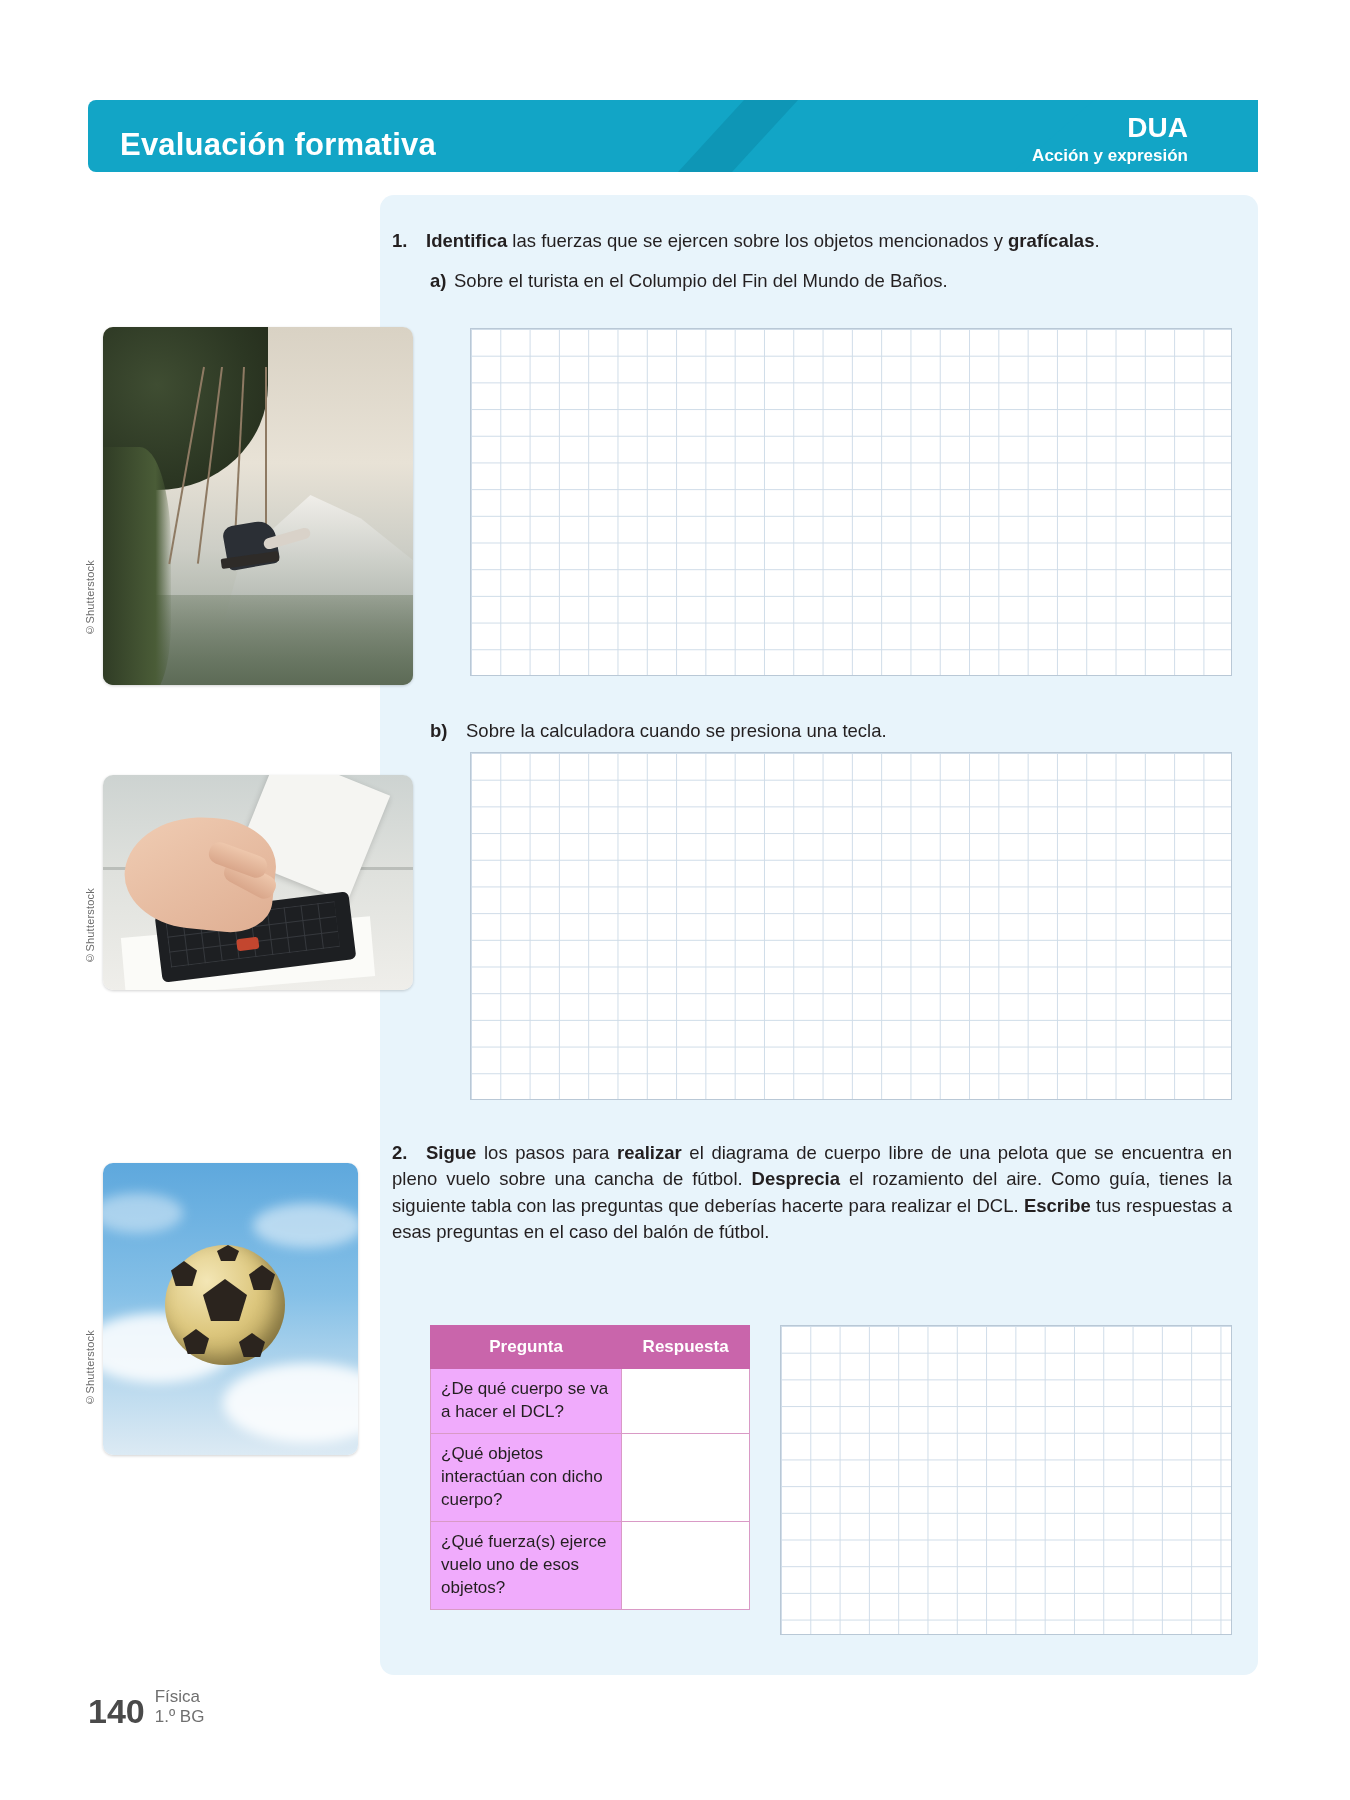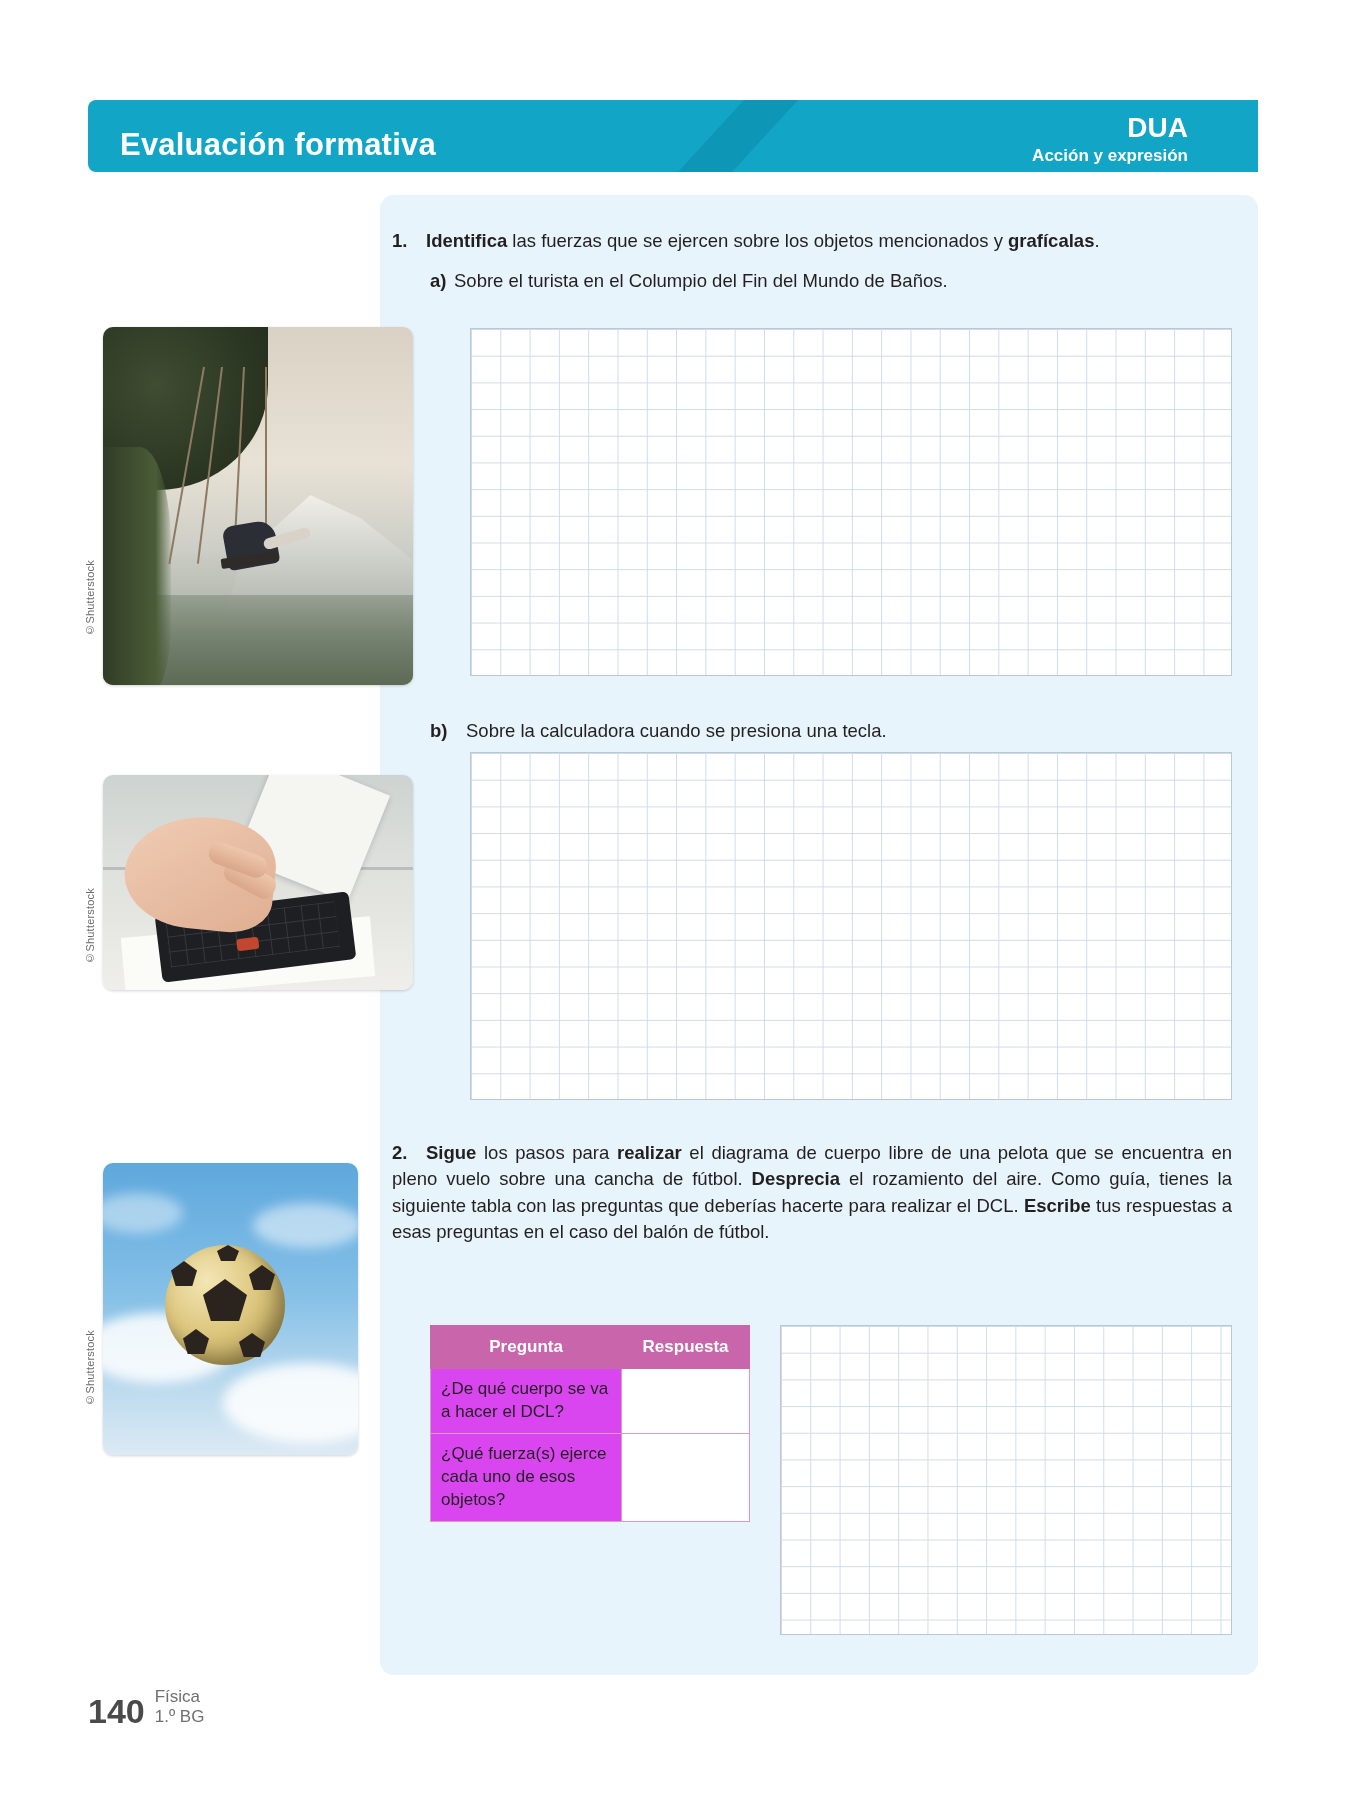--- a/index.html
+++ b/index.html
@@ -291,21 +291,21 @@
     color: #ffffff;
     font-size: 17px;
     font-weight: bold;
     padding: 11px 8px;
     border: 1px solid #c965ab;
   }
   .qtable th.q { width: 192px; text-align: center; }
   .qtable th.r { width: 128px; }
   .qtable td {
     border: 1px solid #d99ac6;
-    background: #d946ef;
+    background: #f0abfc;
     padding: 9px 10px;
     vertical-align: top;
     line-height: 1.35;
     color: #231f20;
   }
   .qtable td.ans { background: #ffffff; }
 
   
   .footer {
     position: absolute;
@@ -378,21 +378,25 @@
       <th class="q">Pregunta</th>
       <th class="r">Respuesta</th>
     </tr>
   </thead>
   <tbody>
     <tr>
       <td>¿De qué cuerpo se va a hacer el DCL?</td>
       <td class="ans"></td>
     </tr>
     <tr>
-      <td>¿Qué fuerza(s) ejerce cada uno de esos objetos?</td>
+      <td>¿Qué objetos interactúan con dicho cuerpo?</td>
+      <td class="ans"></td>
+    </tr>
+    <tr>
+      <td>¿Qué fuerza(s) ejerce vuelo uno de esos objetos?</td>
       <td class="ans"></td>
     </tr>
   </tbody>
 </table>
 
 <div class="grid-box" id="grid-c"></div>
 
 <div class="photo" id="photo-swing">
   <div class="sky"></div>
   <div class="mountain"></div>

